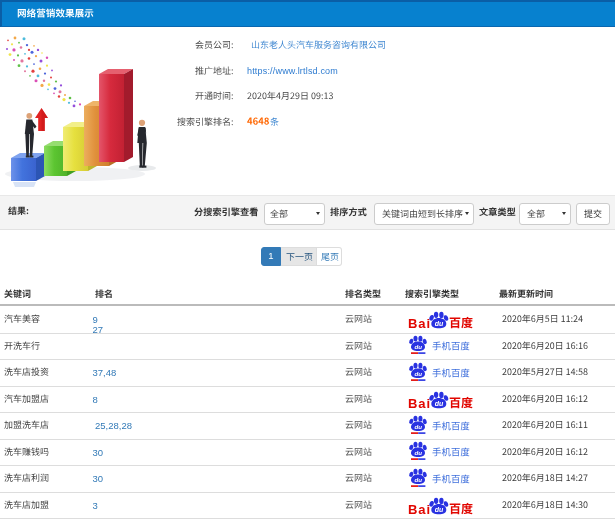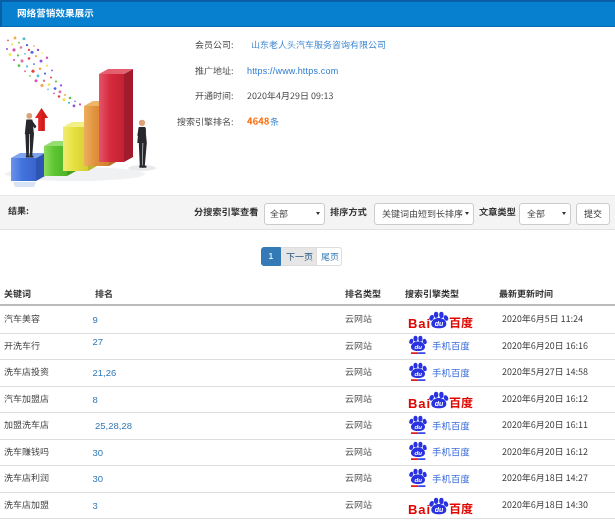--- a/index.html
+++ b/index.html
@@ -120,21 +120,21 @@
       <path id="g116" d="M572 716V-65H644V9H838V-57H913V716ZM644 81V643H838V81ZM195 827 194 650H53V577H192C185 325 154 103 28-29C47-41 74-64 86-81C221 66 256 306 265 577H417C409 192 400 55 379 26C370 13 360 9 345 10C327 10 284 10 237 14C250-7 257-39 259-61C304-64 350-65 378-61C407-57 426-48 444-22C475 21 482 167 490 612C490 623 490 650 490 650H267L269 827Z"></path>
       <path id="g117" d="M516 810V602C516 512 504 404 403 327C419 317 446 292 455 278C518 327 552 391 569 457H821V372C821 358 817 355 802 354C788 354 741 353 689 355C699 337 712 310 716 290C783 290 830 291 858 303C886 314 895 333 895 371V810ZM586 748H821V660H586ZM586 604H821V513H580C585 543 586 573 586 601ZM168 567H350V459H168ZM168 626V733H350V626ZM99 794V344H168V399H419V794ZM159 259V15H42V-52H955V15H844V259ZM229 15V198H362V15ZM432 15V198H566V15ZM636 15V198H771V15Z"></path>
       <path id="g118" d="M206 643V371C206 247 195 70 32-28C46-39 64-59 72-72C246 41 264 229 264 371V643ZM247 137C282 94 323 34 342-3L390 33C371 69 330 126 294 168ZM82 783V187H140V718H328V190H386V783ZM806 837C785 791 747 726 716 681H569L619 708C602 740 567 794 538 833L483 808C511 768 545 715 562 681H432V619H564V547H457V487H564V410H424V350H564V267H453V207H549C506 122 439 39 374-5C390-16 411-40 422-56C472-16 523 48 564 119V-79H622V207H705V-78H764V125C808 54 862-11 912-52C923-35 943-13 958-1C894 42 823 125 777 207H901V350H958V410H901V547H764V619H943V681H783C812 720 843 768 871 812ZM845 350V267H764V350ZM845 410H764V487H845ZM622 350H705V267H622ZM622 410V487H705V410ZM622 547V619H705V547Z"></path>
       <path id="g119" d="M700 780C750 756 812 717 845 689L888 736C856 763 793 800 744 822ZM182 837C151 744 96 654 34 595C48 579 68 541 74 525C109 561 143 606 173 656H400V727H211C225 757 238 787 249 818ZM63 344V275H209V70C209 24 175-6 157-19C169-31 188-57 195-72C211-54 239-35 426 78C420 93 411 122 408 142L277 66V275H414V344H277V479H386V547H111V479H209V344ZM887 349C848 285 795 225 731 173C715 227 701 292 690 366L944 414L932 480L682 433C677 475 673 519 670 565L917 603L904 668L666 633C663 699 661 770 662 842H590C590 767 592 693 596 622L445 600L457 533L600 555C604 508 608 463 613 420L424 385L436 318L621 353C634 268 650 191 671 127C594 73 505 29 412-2C430-19 448-44 458-62C543-30 624 11 697 61C737-25 789-76 856-76C924-76 947-43 960 69C944 76 920 91 905 107C900 19 890-5 864-5C822-5 786 35 756 104C835 167 901 240 950 321Z"></path>
       <path id="g120" d="M384 205V137H788V205ZM466 650C459 551 445 417 432 337H452L863 336C844 117 822 28 796 2C786-8 776-10 758-9C740-9 695-9 647-4C659-23 666-52 668-73C716-76 762-76 788-74C818-72 837-65 856-43C892-7 915 98 938 368C939 379 940 401 940 401H816C832 525 848 675 856 779L803 785L791 781H418V712H778C770 624 757 502 745 401H511C520 475 529 569 535 645ZM74 745V90H144V186H339V745ZM144 675H270V256H144Z"></path>
       <path id="g121" d="M593 721V169H666V721ZM838 821V20C838 1 831-5 812-6C792-6 730-7 659-5C670-26 682-60 687-81C779-81 835-79 868-67C899-54 913-32 913 20V821ZM458 834C364 793 190 758 42 737C52 721 62 696 66 678C128 686 194 696 259 709V539H50V469H243C195 344 107 205 27 130C40 111 60 80 68 59C136 127 206 241 259 355V-78H333V318C384 270 449 206 479 173L522 236C493 262 380 360 333 396V469H526V539H333V724C401 739 464 757 514 777Z"></path>
       <path id="g122" d="M75 768C135 739 207 691 241 655L286 715C250 750 178 795 118 823ZM37 506C96 481 166 439 202 407L245 468C209 500 138 538 79 561ZM57-22 124-62C168 29 219 153 256 258L196 297C155 185 98 55 57-22ZM289 631V-74H357V631ZM307 808C352 761 403 695 426 652L482 692C458 735 404 798 359 843ZM411 128V62H795V128H641V306H768V371H641V531H785V596H425V531H571V371H438V306H571V128ZM507 795V726H855V22C855 3 849-4 831-4C812-5 747-5 680-3C691-23 702-57 706-77C792-77 849-76 880-64C912-51 923-28 923 21V795Z"></path>
     </defs>
   </svg>
 <div style="position:absolute;left:0;top:0;width:615px;height:27px;background:#0781cf;border-top:2px solid #0a5ea6;border-bottom:1px solid #0a67b0;border-left:2px solid #0a5ea6;box-sizing:border-box"></div>
-<div style="position:absolute;left:247px;top:65.5px;width:130px;height:11px;font:9px 'Liberation Sans',sans-serif;color:#2d7bd0;letter-spacing:0.18px">https://www.https.com</div>
+<div style="position:absolute;left:247px;top:65.5px;width:130px;height:11px;font:9px 'Liberation Sans',sans-serif;color:#2d7bd0;letter-spacing:0.18px">https://www.lrtlsd.com</div>
 <div style="position:absolute;left:0;top:195px;width:615px;height:33px;background:#f4f4f4;border-top:1px solid #e8e8e8;border-bottom:1px solid #e2e2e2"></div>
 <div style="position:absolute;left:264px;top:203px;width:61px;height:22px;background:#fff;border:1px solid #ccc;border-radius:3px;box-sizing:border-box"></div>
 <div style="position:absolute;left:316px;top:211.5px;width:0;height:0;border-left:2.8px solid transparent;border-right:2.8px solid transparent;border-top:3.6px solid #333"></div>
 <div style="position:absolute;left:374px;top:203px;width:100px;height:22px;background:#fff;border:1px solid #ccc;border-radius:3px;box-sizing:border-box"></div>
 <div style="position:absolute;left:465px;top:211.5px;width:0;height:0;border-left:2.8px solid transparent;border-right:2.8px solid transparent;border-top:3.6px solid #333"></div>
 <div style="position:absolute;left:519px;top:203px;width:52px;height:22px;background:#fff;border:1px solid #ccc;border-radius:3px;box-sizing:border-box"></div>
 <div style="position:absolute;left:562px;top:211.5px;width:0;height:0;border-left:2.8px solid transparent;border-right:2.8px solid transparent;border-top:3.6px solid #333"></div>
 <div style="position:absolute;left:576px;top:203px;width:34px;height:22px;background:#fff;border:1px solid #ccc;border-radius:3px;box-sizing:border-box"></div>
 <div style="position:absolute;left:261px;top:247px;width:20px;height:19px;background:#337ab7;border:1px solid #337ab7;border-radius:3px 0 0 3px;box-sizing:border-box"></div>
 <div style="position:absolute;left:261px;top:250px;width:20px;text-align:center;font:9.5px 'Liberation Sans',sans-serif;color:#fff">1</div>
@@ -149,37 +149,37 @@
         <ellipse cx="-7.2" cy="-4.6" rx="2.1" ry="2.9" transform="rotate(22 -7.2 -4.6)"></ellipse>
         <ellipse cx="-2.7" cy="-7.6" rx="2.2" ry="3.1"></ellipse>
         <ellipse cx="2.6" cy="-7.5" rx="2.2" ry="3.1"></ellipse>
         <ellipse cx="7.2" cy="-4.4" rx="2.1" ry="2.9" transform="rotate(-22 7.2 -4.4)"></ellipse>
         <path d="M-7.5 1.5 C-7.5 -2.2 -4 -4.4 0 -4.4 C4 -4.4 7.5 -2.2 7.5 1.5 C7.5 4.4 4.2 5.8 0 5.8 C-4.2 5.8 -7.5 4.4 -7.5 1.5 Z"></path>
       </g>
       <text x="0.2" y="3.4" text-anchor="middle" font-family="Liberation Sans,sans-serif" font-style="italic" font-weight="bold" font-size="7.0" fill="#fff">du</text>
     </g>
   </svg>
 <div style="position:absolute;left:0;top:332.5px;width:615px;height:1px;background:#ddd"></div>
-<div style="position:absolute;left:92.5px;top:336px;font:9.5px 'Liberation Sans',sans-serif;color:#337ab7">27</div>
+<div style="position:absolute;left:92.5px;top:324px;font:9.5px 'Liberation Sans',sans-serif;color:#337ab7">27</div>
 <svg style="position:absolute;left:406px;top:338.2px;overflow:visible" width="26" height="18">
     <g transform="translate(12.00,7.60) scale(0.930)">
       <g fill="#2932e1">
         <ellipse cx="-7.2" cy="-4.6" rx="2.1" ry="2.9" transform="rotate(22 -7.2 -4.6)"></ellipse>
         <ellipse cx="-2.7" cy="-7.6" rx="2.2" ry="3.1"></ellipse>
         <ellipse cx="2.6" cy="-7.5" rx="2.2" ry="3.1"></ellipse>
         <ellipse cx="7.2" cy="-4.4" rx="2.1" ry="2.9" transform="rotate(-22 7.2 -4.4)"></ellipse>
         <path d="M-7.5 1.5 C-7.5 -2.2 -4 -4.4 0 -4.4 C4 -4.4 7.5 -2.2 7.5 1.5 C7.5 4.4 4.2 5.8 0 5.8 C-4.2 5.8 -7.5 4.4 -7.5 1.5 Z"></path>
       </g>
       <text x="0.2" y="3.4" text-anchor="middle" font-family="Liberation Sans,sans-serif" font-style="italic" font-weight="bold" font-size="6.6" fill="#fff">du</text>
     </g>
     <rect x="5" y="14.3" width="7.2" height="1.6" fill="#e10602"></rect>
     <rect x="12.2" y="14.3" width="7.2" height="1.6" fill="#2932e1"></rect>
   </svg>
 <div style="position:absolute;left:0;top:359.0px;width:615px;height:1px;background:#ddd"></div>
-<div style="position:absolute;left:92.5px;top:367.1px;font:9.5px 'Liberation Sans',sans-serif;color:#337ab7">21,26</div>
+<div style="position:absolute;left:92.5px;top:367.1px;font:9.5px 'Liberation Sans',sans-serif;color:#337ab7">37,48</div>
 <svg style="position:absolute;left:406px;top:364.8px;overflow:visible" width="26" height="18">
     <g transform="translate(12.00,7.60) scale(0.930)">
       <g fill="#2932e1">
         <ellipse cx="-7.2" cy="-4.6" rx="2.1" ry="2.9" transform="rotate(22 -7.2 -4.6)"></ellipse>
         <ellipse cx="-2.7" cy="-7.6" rx="2.2" ry="3.1"></ellipse>
         <ellipse cx="2.6" cy="-7.5" rx="2.2" ry="3.1"></ellipse>
         <ellipse cx="7.2" cy="-4.4" rx="2.1" ry="2.9" transform="rotate(-22 7.2 -4.4)"></ellipse>
         <path d="M-7.5 1.5 C-7.5 -2.2 -4 -4.4 0 -4.4 C4 -4.4 7.5 -2.2 7.5 1.5 C7.5 4.4 4.2 5.8 0 5.8 C-4.2 5.8 -7.5 4.4 -7.5 1.5 Z"></path>
       </g>
       <text x="0.2" y="3.4" text-anchor="middle" font-family="Liberation Sans,sans-serif" font-style="italic" font-weight="bold" font-size="6.6" fill="#fff">du</text>

